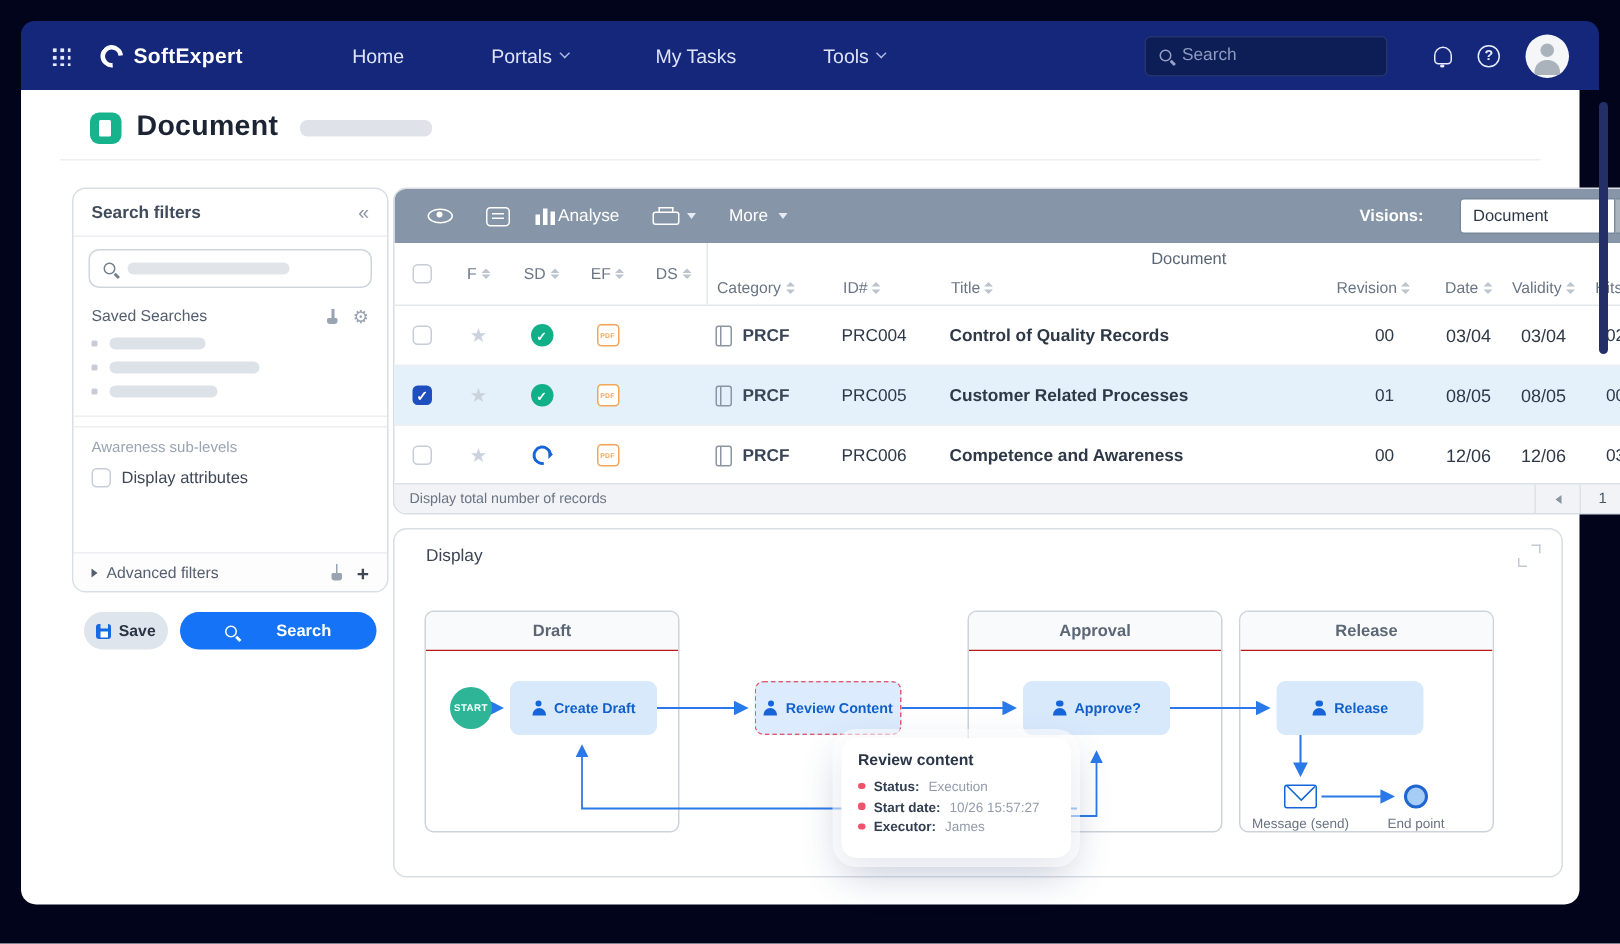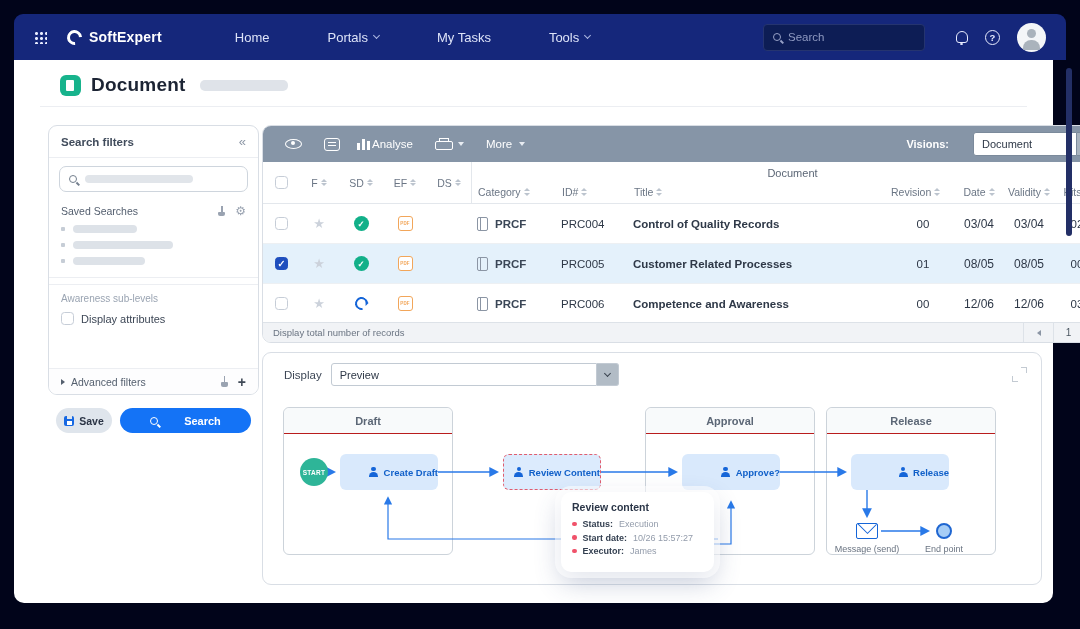--- a/index.html
+++ b/index.html
@@ -174,21 +174,21 @@
   .expand-icon::after { content:""; position:absolute; left:0; bottom:0; width:5px; height:5px; border-bottom:1.6px solid #c3cad2; border-left:1.6px solid #c3cad2; }
 
   .flow { position:absolute; left:20px; top:54px; width:713px; height:152px; }
   .lane { position:absolute; top:0; width:170px; height:148px; border:1px solid #ccd3da; border-radius:6px; background:#fff; }
   .lane-head { height:26px; background:#f8fafb; border-bottom:1px solid #b91c1c; border-radius:6px 6px 0 0;
                display:flex; align-items:center; justify-content:center; font-size:11px; font-weight:bold; color:#5c6776; }
   .flow-svg { position:absolute; left:0; top:0; width:713px; height:152px; }
   .start-node { position:absolute; left:17px; top:51px; width:28px; height:28px; border-radius:50%; background:#2eb598;
                 display:flex; align-items:center; justify-content:center; color:#fff; font-size:6.5px; font-weight:bold; letter-spacing:.3px; cursor:pointer; }
   .task { position:absolute; top:47px; width:98px; height:36px; background:#d9e9fc; border-radius:6px;
-          display:flex; align-items:center; justify-content:flex-end; gap:5px; font-size:9.5px; font-weight:bold; color:#1160c9; cursor:pointer; }
+          display:flex; align-items:center; justify-content:center; gap:5px; font-size:9.5px; font-weight:bold; color:#1160c9; cursor:pointer; }
   .task.active { border:1.4px dashed #e05c6e; background:#dcebfd; }
   .person-icon { width:10px; height:10px; position:relative; flex:0 0 auto; }
   .person-icon::before { content:""; position:absolute; left:2.8px; top:0; width:4.4px; height:4.4px; border-radius:50%; background:#1565d8; }
   .person-icon::after { content:""; position:absolute; left:0.5px; top:5px; width:9px; height:5px; border-radius:5px 5px 0 0; background:#1565d8; }
   .envelope-icon { position:absolute; left:573px; top:116px; width:22px; height:16px; border:1.7px solid #1565d8; border-radius:2px; overflow:hidden; background:#fff; cursor:pointer; }
   .envelope-icon::before { content:""; position:absolute; left:2.5px; top:-8px; width:13px; height:13px; border:1.7px solid #1565d8; transform:rotate(45deg); background:#fff; }
   .end-node-label, .msg-label { position:absolute; top:137px; font-size:9px; color:#6a7482; text-align:center; }
   .msg-label { left:534px; width:100px; }
   .end-node-label { left:626px; width:70px; }
 
@@ -520,26 +520,20 @@
         <span class="pg">
             <i class="tri-r"></i>
           </span>
       </span>
     </div>
   </section>
 
   <section class="preview-card">
     <div class="display-row">
       <span class="display-label">Display</span>
-      <span class="select display-select">
-        <span class="select-box">Preview</span>
-        <span class="select-caret">
-            <i class="chev"></i>
-          </span>
-      </span>
       <span class="expand-icon"></span>
     </div>
 
     <div class="flow">
       <div class="lane" style="left:0">
         <div class="lane-head">Draft</div>
       </div>
       <div class="lane" style="left:362px">
         <div class="lane-head">Approval</div>
       </div>

